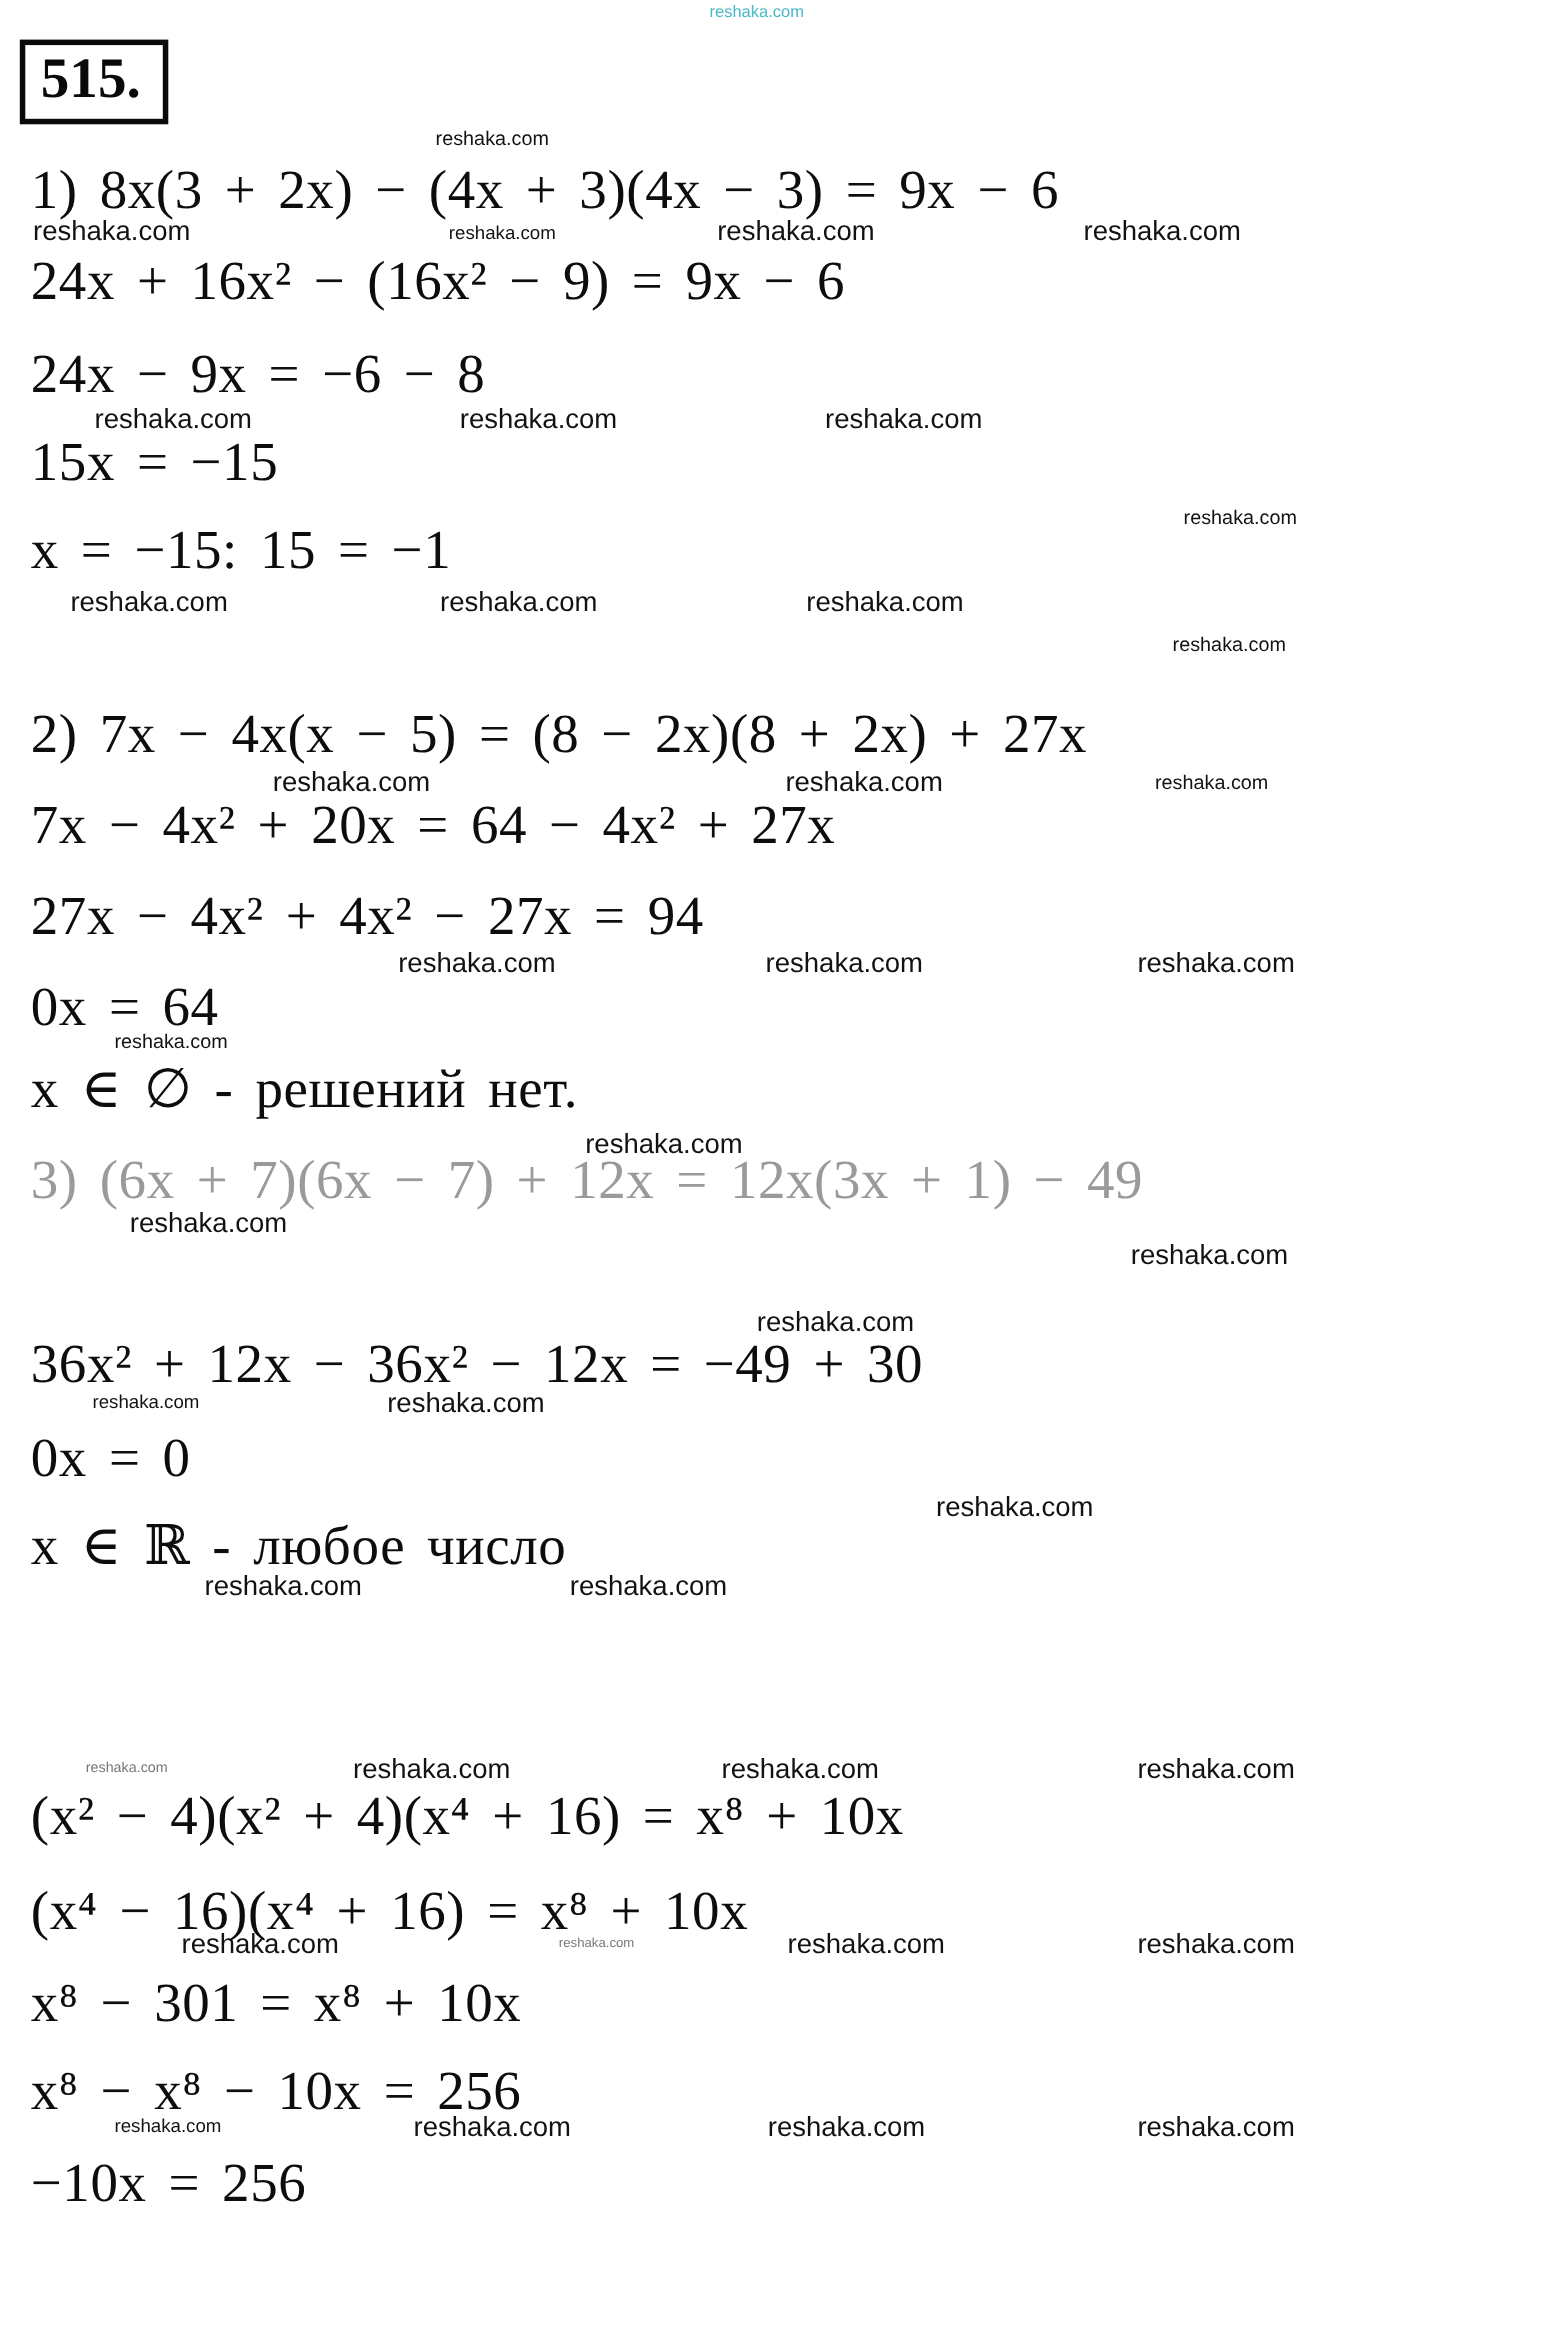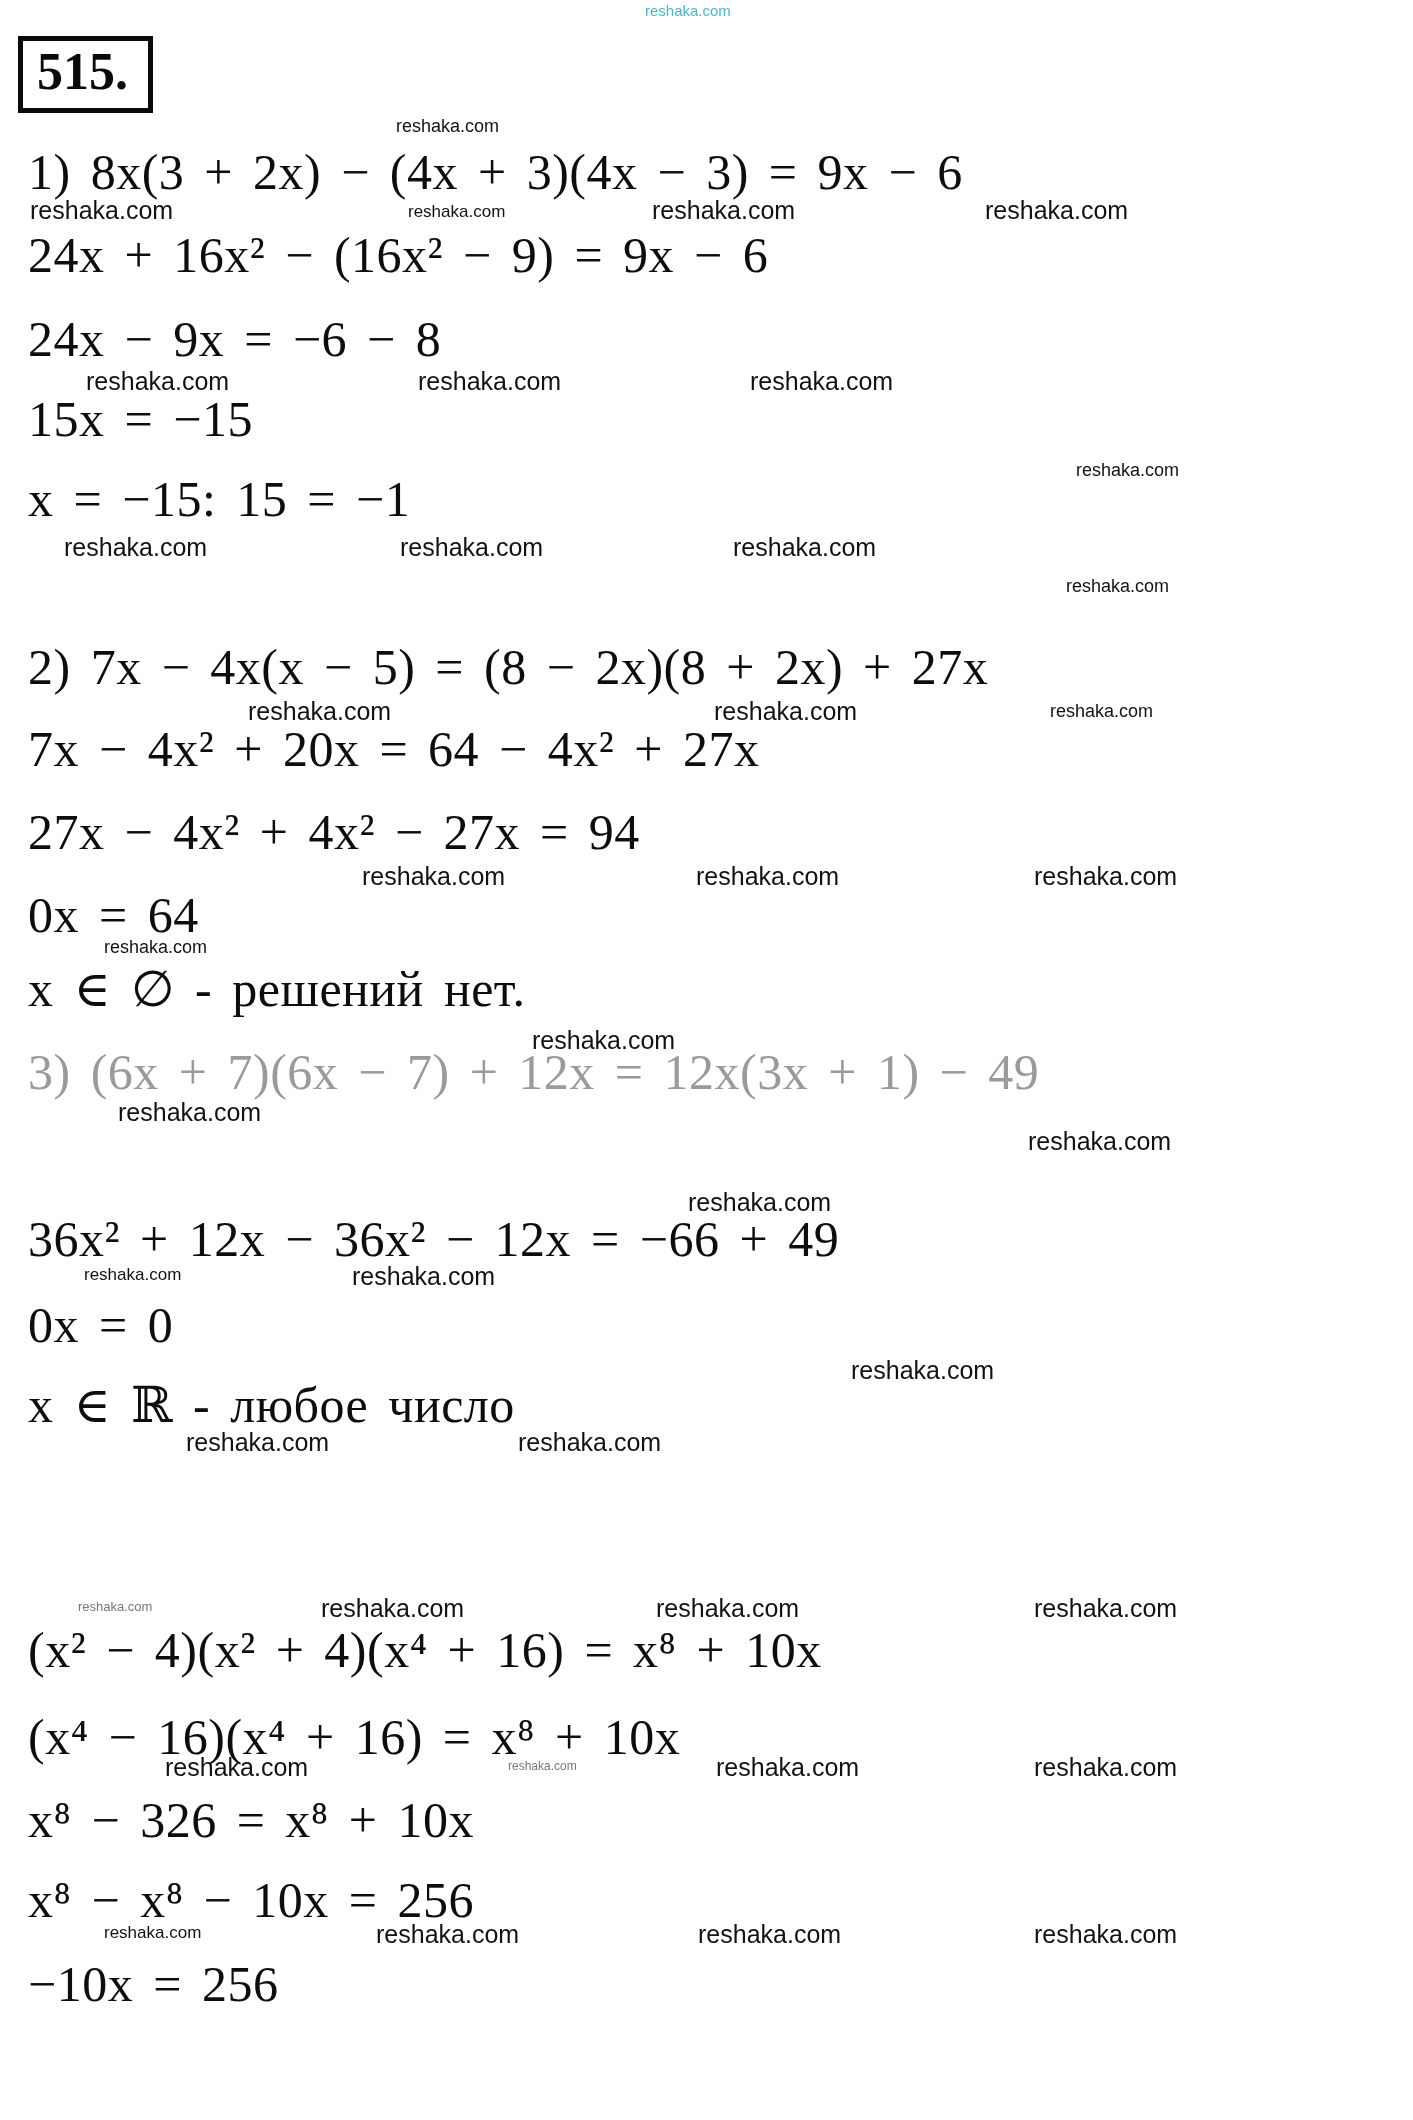--- a/index.html
+++ b/index.html
@@ -95,23 +95,23 @@
   <div class="line" style="top:392px">15x = −15</div>
   <div class="line" style="top:472px">x = −15: 15 = −1</div>
 
   <div class="line" style="top:640px">2) 7x − 4x(x − 5) = (8 − 2x)(8 + 2x) + 27x</div>
   <div class="line" style="top:722px">7x − 4x² + 20x = 64 − 4x² + 27x</div>
   <div class="line" style="top:805px">27x − 4x² + 4x² − 27x = 94</div>
   <div class="line" style="top:888px">0x = 64</div>
   <div class="line" style="top:962px">x ∈ ∅ - решений нет.</div>
 
   <div class="line g1" style="top:1045px">3) (6x + 7)(6x − 7) + 12x = 12x(3x + 1) − 49</div>
-  <div class="line" style="top:1212px">36x² + 12x − 36x² − 12x = −66 + 49</div>
+  <div class="line" style="top:1212px">36x² + 12x − 36x² − 12x = −49 + 30</div>
   <div class="line" style="top:1298px">0x = 0</div>
   <div class="line" style="top:1378px">x ∈ ℝ - любое число</div>
 
   <div class="line" style="top:1623px">(x² − 4)(x² + 4)(x⁴ + 16) = x⁸ + 10x</div>
   <div class="line" style="top:1710px">(x⁴ − 16)(x⁴ + 16) = x⁸ + 10x</div>
-  <div class="line" style="top:1793px">x⁸ − 326 = x⁸ + 10x</div>
+  <div class="line" style="top:1793px">x⁸ − 301 = x⁸ + 10x</div>
   <div class="line" style="top:1873px">x⁸ − x⁸ − 10x = 256</div>
   <div class="line" style="top:1957px">−10x = 256</div>
 
 </div>
 
 </body></html>

